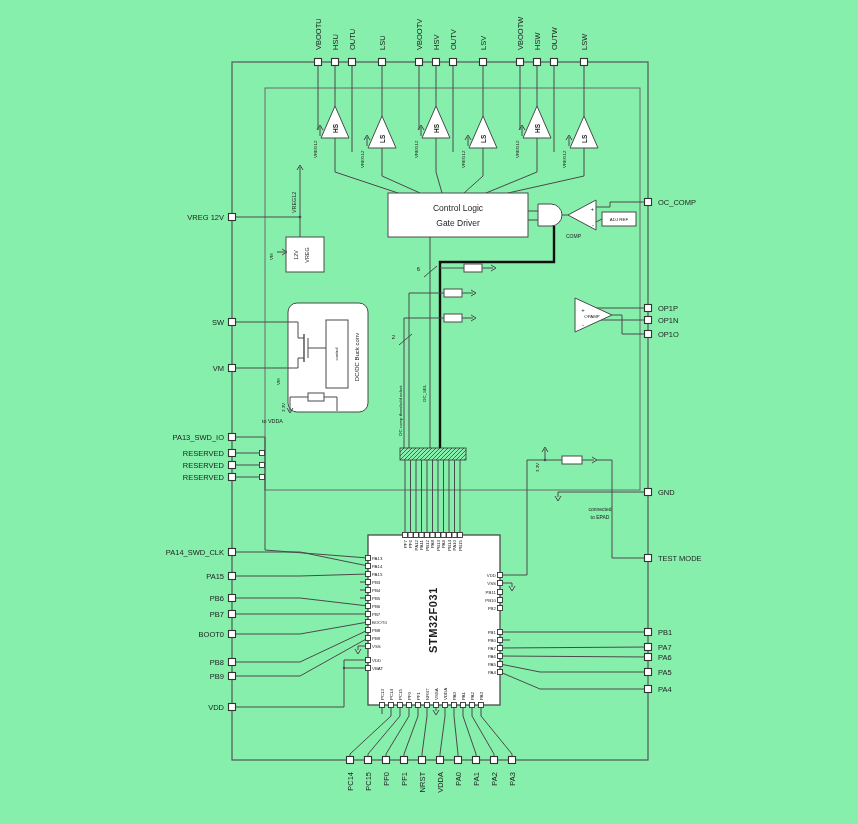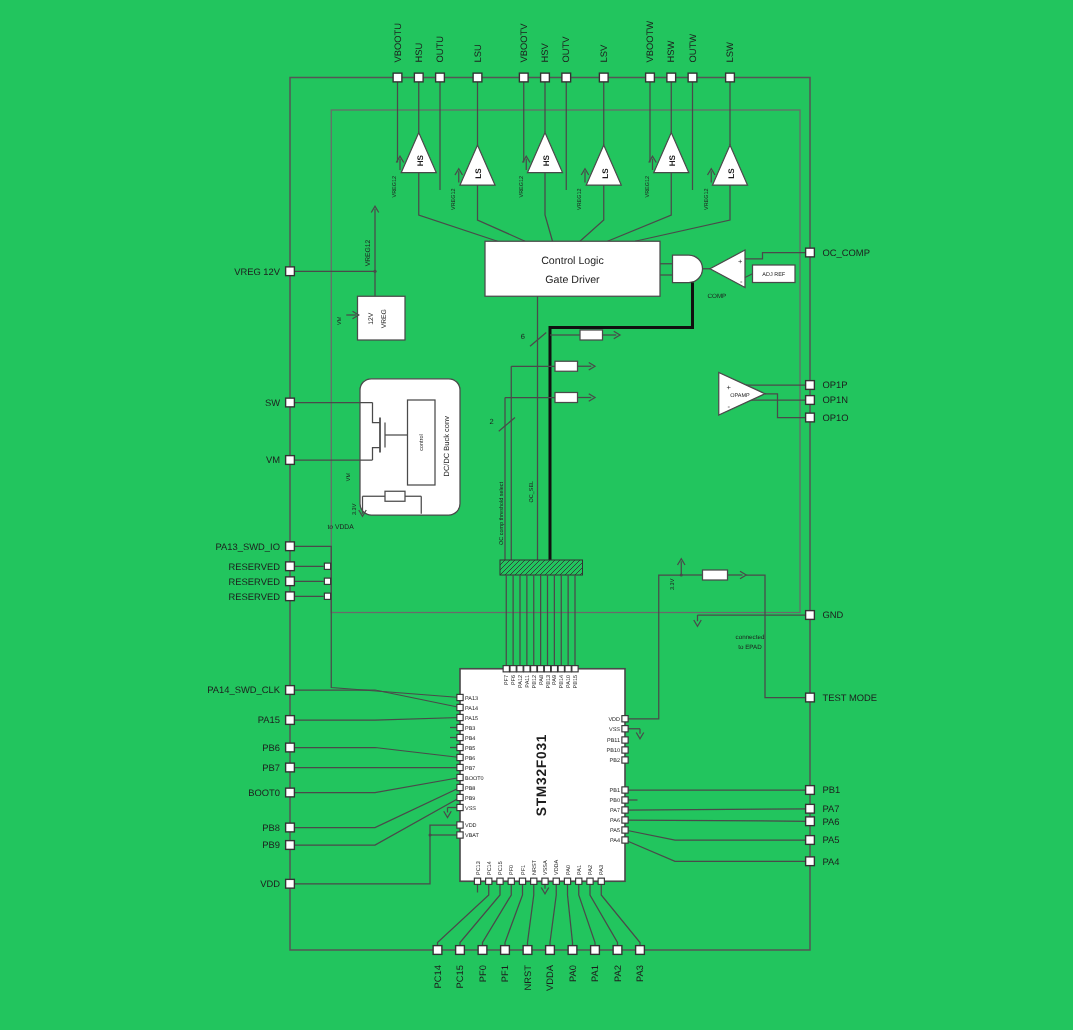--- a/index.html
+++ b/index.html
@@ -1,16 +1,16 @@
 <!DOCTYPE html>
 <html><head>
 <meta charset="utf-8">
 <style>
   html,body{margin:0;padding:0;background:#fff;}
-  .stage{width:858px;height:824px;background:#22c55e;position:relative;overflow:hidden;}
+  .stage{width:858px;height:824px;background:#86efac;position:relative;overflow:hidden;}
   svg{display:block;}
   svg text{font-family:"Liberation Sans",sans-serif;fill:#1d1d1d;}
   .lbl{font-size:7.5px;}
   .tiny{font-size:5px;}
   .vtiny{font-size:4.4px;}
   .small{font-size:5.4px;}
   .six{font-size:6px;}
   .med{font-size:6.5px;font-weight:bold;}
   .blk{font-size:8.5px;}
   .chip{font-size:11px;font-weight:bold;letter-spacing:.6px;}

